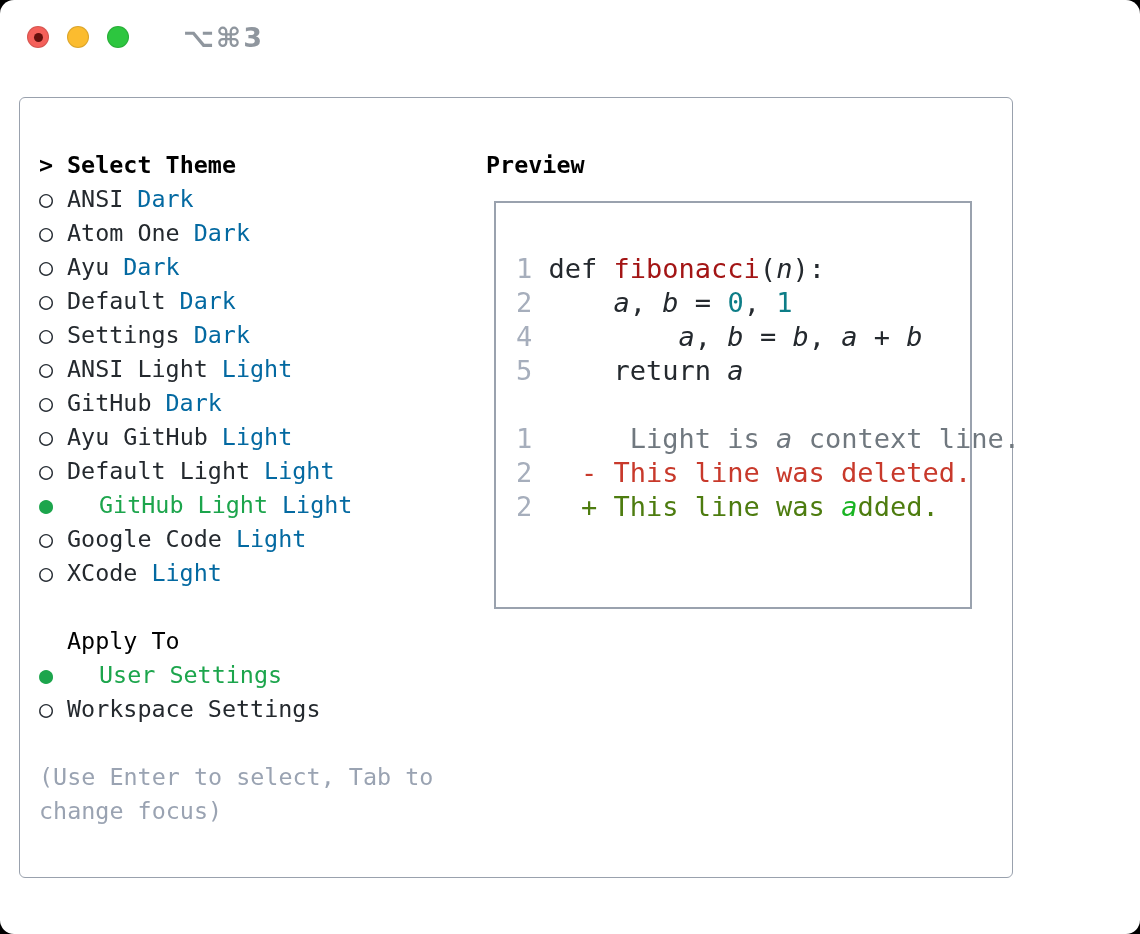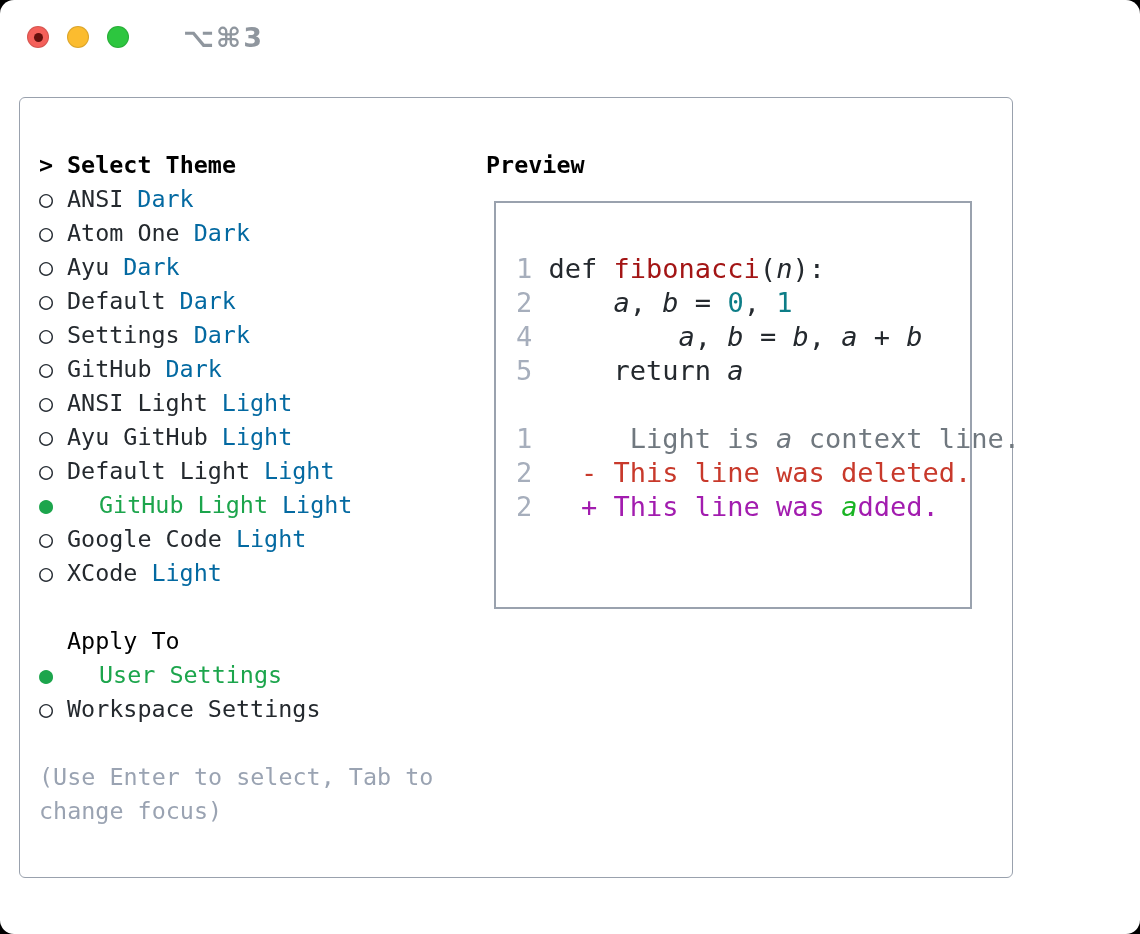--- a/index.html
+++ b/index.html
@@ -39,21 +39,21 @@
   .pline{height:34px;line-height:34px;font-size:27px;white-space:pre;}
   .pnum{color:#a6aebc;}
   .seg-plain{color:#24292e;}
   .seg-var{color:#24292e;font-style:italic;}
   .seg-func{color:#a31515;}
   .seg-number{color:#0d7d87;}
   .seg-builtin{color:#168bc6;}
   .seg-context{color:#70787f;}
   .seg-context-var{color:#70787f;font-style:italic;}
   .seg-del{color:#c8392b;}
-  .seg-add{color:#a21caf;}
+  .seg-add{color:#4d7c0f;}
   .seg-add-var{color:#19b423;font-style:italic;}
 </style>
 </head>
 <body>
 
 <div class="card">
   <div class="titlebar">
     <span class="dot red"></span>
     <span class="dot yellow"></span>
     <span class="dot green"></span>
@@ -64,22 +64,22 @@
 
     <div class="pane-left">
       <div class="row header-row"><span class="marker">&gt;</span><span class="hdr">Select Theme</span></div>
 
       <div id="theme-list">
           <div class="row"><span class="marker">○</span><span class="t-name">ANSI</span><span class="t-suffix">Dark</span></div>
           <div class="row"><span class="marker">○</span><span class="t-name">Atom One</span><span class="t-suffix">Dark</span></div>
           <div class="row"><span class="marker">○</span><span class="t-name">Ayu</span><span class="t-suffix">Dark</span></div>
           <div class="row"><span class="marker">○</span><span class="t-name">Default</span><span class="t-suffix">Dark</span></div>
           <div class="row"><span class="marker">○</span><span class="t-name">Settings</span><span class="t-suffix">Dark</span></div>
+          <div class="row"><span class="marker">○</span><span class="t-name">ANSI Light</span><span class="t-suffix">Light</span></div>
           <div class="row"><span class="marker">○</span><span class="t-name">GitHub</span><span class="t-suffix">Dark</span></div>
-          <div class="row"><span class="marker">○</span><span class="t-name">ANSI Light</span><span class="t-suffix">Light</span></div>
           <div class="row"><span class="marker">○</span><span class="t-name">Ayu GitHub</span><span class="t-suffix">Light</span></div>
           <div class="row"><span class="marker">○</span><span class="t-name">Default Light</span><span class="t-suffix">Light</span></div>
           <div class="row"><span class="marker sel">●</span><span class="t-name sel">GitHub Light</span><span class="t-suffix">Light</span></div>
           <div class="row"><span class="marker">○</span><span class="t-name">Google Code</span><span class="t-suffix">Light</span></div>
           <div class="row"><span class="marker">○</span><span class="t-name">XCode</span><span class="t-suffix">Light</span></div>
         </div>
 
       <div class="row"></div>
 
       <div class="row"><span class="marker"></span><span class="subhdr">Apply To</span></div>

